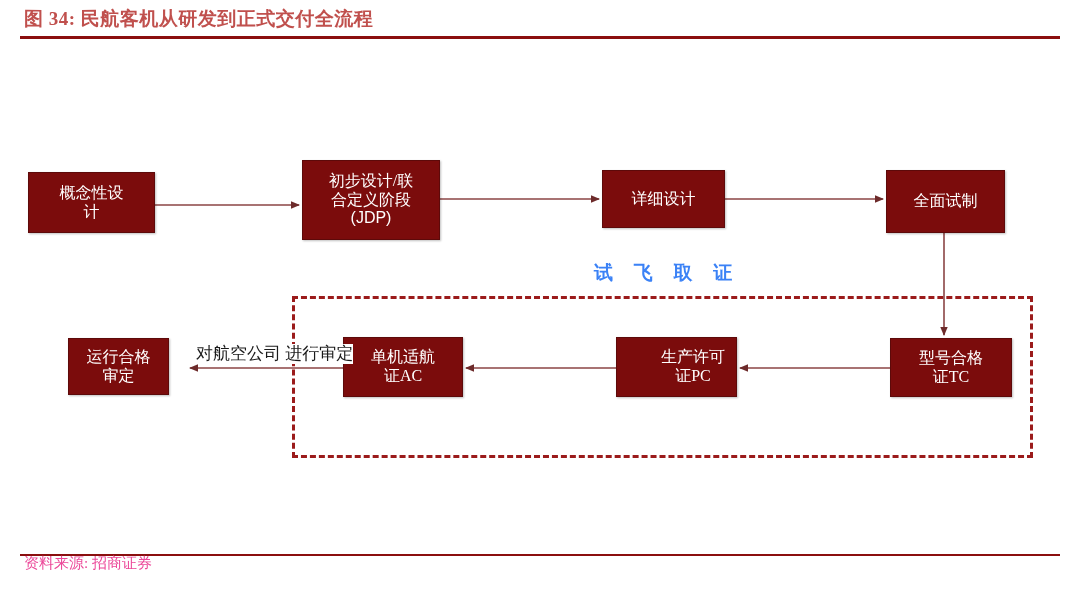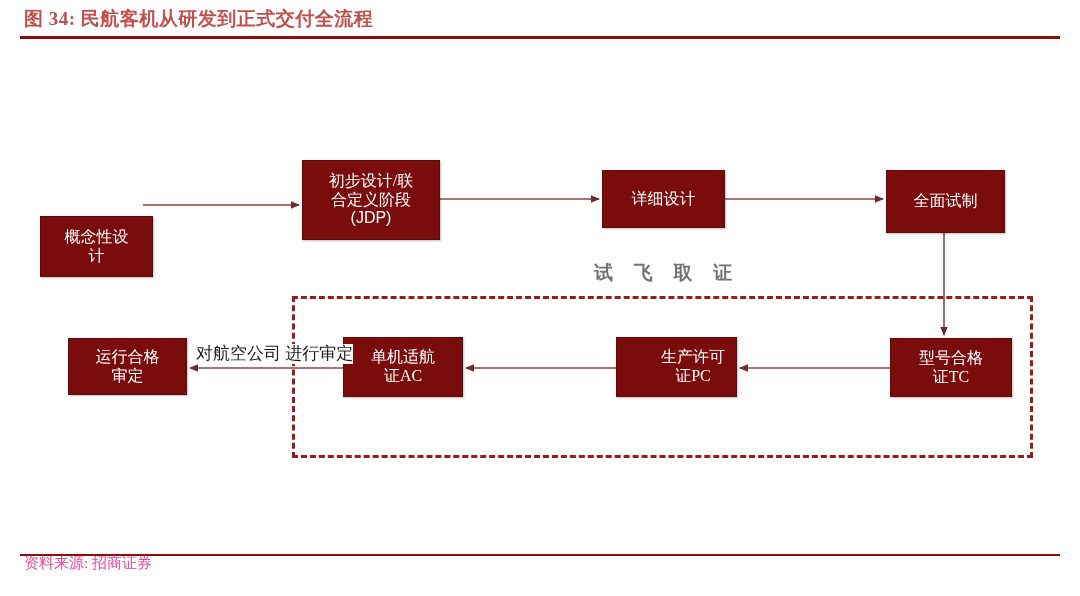--- a/index.html
+++ b/index.html
@@ -63,21 +63,21 @@
   
   #trial-region{
     position:absolute;
     border:3px dashed #9B1B1B;
     box-sizing:border-box;
     z-index:1;
   }
   #trial-label{
     position:absolute;
     font-size:19px;font-weight:bold;
-    color:#737373;
+    color:#3b82f6;
     letter-spacing:8px;
     white-space:nowrap;
     z-index:5;
   }
 
   
   #audit-label{
     position:absolute;
     font-size:17px;color:#1a1a1a;
     line-height:1.18;
@@ -126,21 +126,21 @@
     <line x1="616" y1="324" x2="466" y2="324" stroke="#8B4545" stroke-width="1.6" marker-end="url(#ar)"></line>
 
     <line x1="343" y1="324" x2="190" y2="324" stroke="#8B4545" stroke-width="1.6" marker-end="url(#ar)"></line>
   </svg>
 
   <div id="audit-label" style="left:196px;top:300px;">
     <span>对航空公司</span>
     <span>进行审定</span>
   </div>
 
-  <div class="pbox" style="left:40px;top:128px;width:113px;height:61px;margin-top:44px;">
+  <div class="pbox" style="left:28px;top:128px;width:127px;height:61px;">
     <div>
       <span>概念性设</span>
       <span>计</span>
     </div>
   </div>
 
   <div class="pbox" style="left:302px;top:116px;width:138px;height:80px;">
     <div>
       <span>初步设计/联</span>
       <span>合定义阶段</span>
@@ -174,21 +174,21 @@
     </div>
   </div>
 
   <div class="pbox" style="left:343px;top:293px;width:120px;height:60px;">
     <div>
       <span>单机适航</span>
       <span>证AC</span>
     </div>
   </div>
 
-  <div class="pbox" style="left:68px;top:294px;width:119px;height:57px;">
+  <div class="pbox" style="left:68px;top:294px;width:101px;height:57px;">
     <div>
       <span>运行合格</span>
       <span>审定</span>
     </div>
   </div>
 
 </div>
 
 <div id="footer-rule"></div>
 <div id="source-note">资料来源: 招商证券</div>

